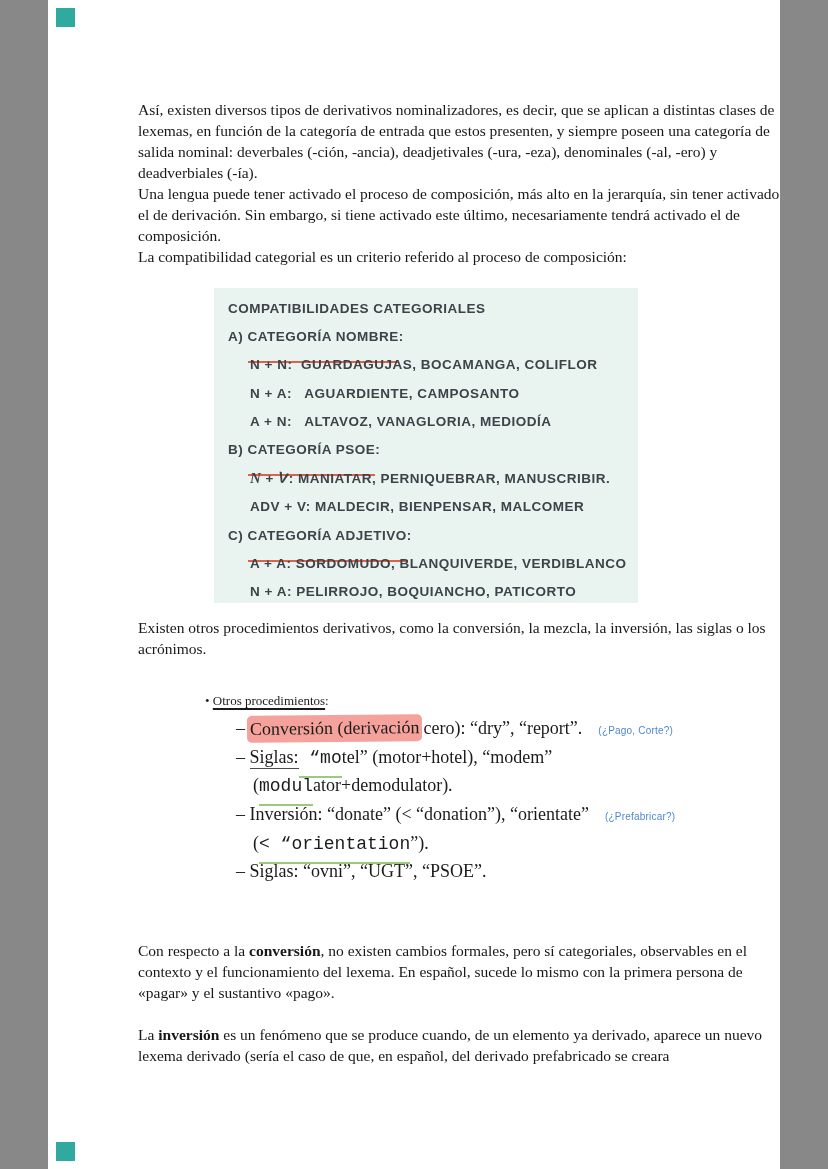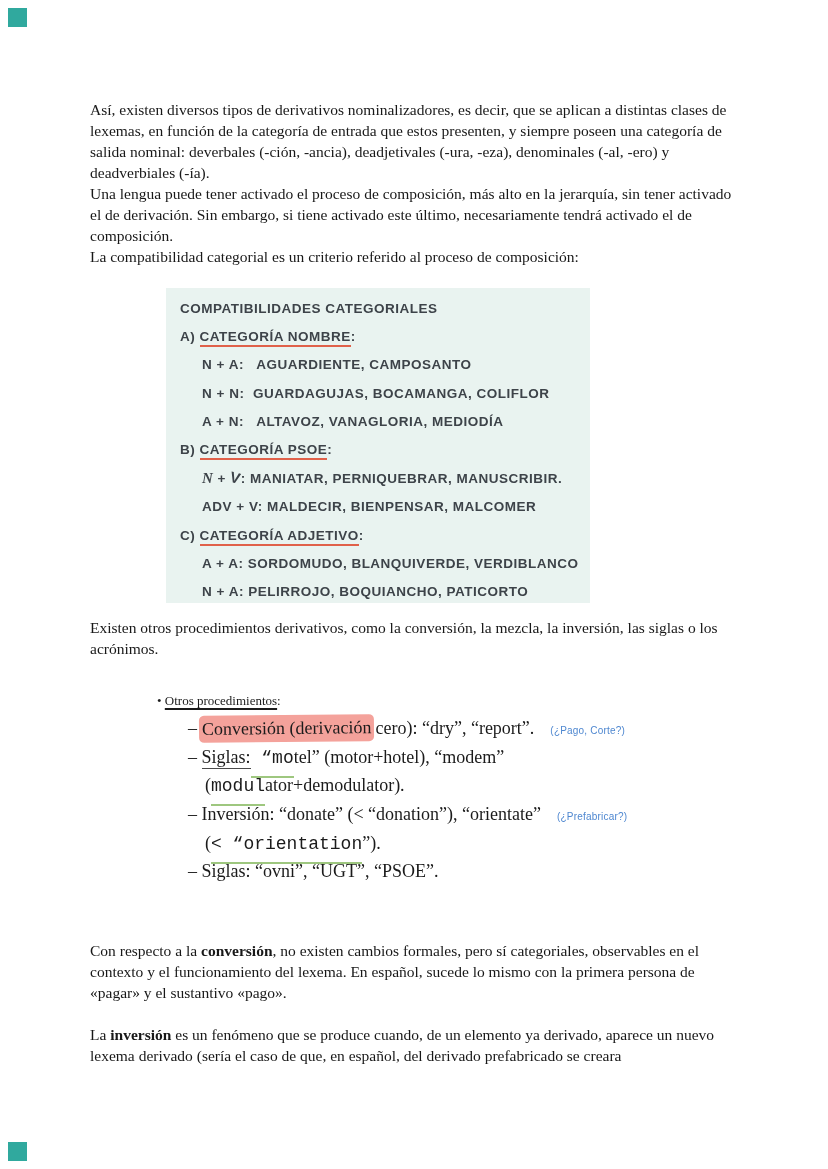--- a/index.html
+++ b/index.html
@@ -1,18 +1,18 @@
 <!DOCTYPE html>
 <html><head>
 <meta charset="utf-8">
 <style>
   html,body{margin:0;padding:0;background:#888;}
   .page{
     position:relative;
-    width:828px;height:1169px;
+    width:732px;height:1169px;
     background:#ffffff;
     margin:0 auto;
     overflow:hidden;
     font-family:"Liberation Serif", serif;
     color:#1c1c1c;
   }
   .corner-mark{
     position:absolute;left:8px;width:19px;height:19px;
     background:#30a99e;
   }
@@ -35,21 +35,21 @@
     font-size:13.5px;
     color:#3d4349;
     letter-spacing:0.5px;
     padding-top:7px;
     box-sizing:border-box;
   }
   .fig-line{white-space:pre;line-height:28.2px;}
   .fig-title{margin-left:14px;}
   .fig-head{margin-left:14px;}
   .fig-item{margin-left:36px;}
-  .u-red{border-bottom:2.5px solid #e0614a;padding-bottom:1px;}
+  .u-red{border-bottom:2.5px solid #e0614a;padding-bottom:17px;}
   .hand-n{font-style:italic;font-family:"Liberation Serif",serif;font-size:15px;}
   .hand-v{display:inline-block;font-weight:900;transform:rotate(14deg);font-size:15px;}
 
   
   .figure2{
     position:absolute;left:157px;top:686px;width:560px;
     font-size:18px;color:#1b1b1b;
   }
   .slide-heading{
     font-size:13px;line-height:29px;white-space:pre;
@@ -88,22 +88,22 @@
 
   <div class="body-block" style="top:99px;">
     <p>Así, existen diversos tipos de derivativos nominalizadores, es decir, que se aplican a distintas clases de lexemas, en función de la categoría de entrada que estos presenten, y siempre poseen una categoría de salida nominal: deverbales (-ción, -ancia), deadjetivales (-ura, -eza), denominales (-al, -ero) y deadverbiales (-ía).</p>
     <p>Una lengua puede tener activado el proceso de composición, más alto en la jerarquía, sin tener activado el de derivación. Sin embargo, si tiene activado este último, necesariamente tendrá activado el de composición.</p>
     <p>La compatibilidad categorial es un criterio referido al proceso de composición:</p>
   </div>
 
   <div class="figure1">
     <div class="fig-line fig-title"><span>COMPATIBILIDADES CATEGORIALES</span></div>
     <div class="fig-line fig-head"><span>A) </span><span class="u-red">CATEGORÍA NOMBRE</span><span>:</span></div>
+    <div class="fig-line fig-item"><span>N + N:  GUARDAGUJAS, BOCAMANGA, COLIFLOR</span></div>
     <div class="fig-line fig-item"><span>N + A:   AGUARDIENTE, CAMPOSANTO</span></div>
-    <div class="fig-line fig-item"><span>N + N:  GUARDAGUJAS, BOCAMANGA, COLIFLOR</span></div>
     <div class="fig-line fig-item"><span>A + N:   ALTAVOZ, VANAGLORIA, MEDIODÍA</span></div>
     <div class="fig-line fig-head"><span>B) </span><span class="u-red">CATEGORÍA PSOE</span><span>:</span></div>
     <div class="fig-line fig-item"><span class="hand-n">N</span><span> + </span><span class="hand-v">V</span><span>: MANIATAR, PERNIQUEBRAR, MANUSCRIBIR.</span></div>
     <div class="fig-line fig-item"><span>ADV + V: MALDECIR, BIENPENSAR, MALCOMER</span></div>
     <div class="fig-line fig-head"><span>C) </span><span class="u-red">CATEGORÍA ADJETIVO</span><span>:</span></div>
     <div class="fig-line fig-item"><span>A + A: SORDOMUDO, BLANQUIVERDE, VERDIBLANCO</span></div>
     <div class="fig-line fig-item"><span>N + A: PELIRROJO, BOQUIANCHO, PATICORTO</span></div>
   </div>
 
   <div class="body-block" style="top:617px;">

